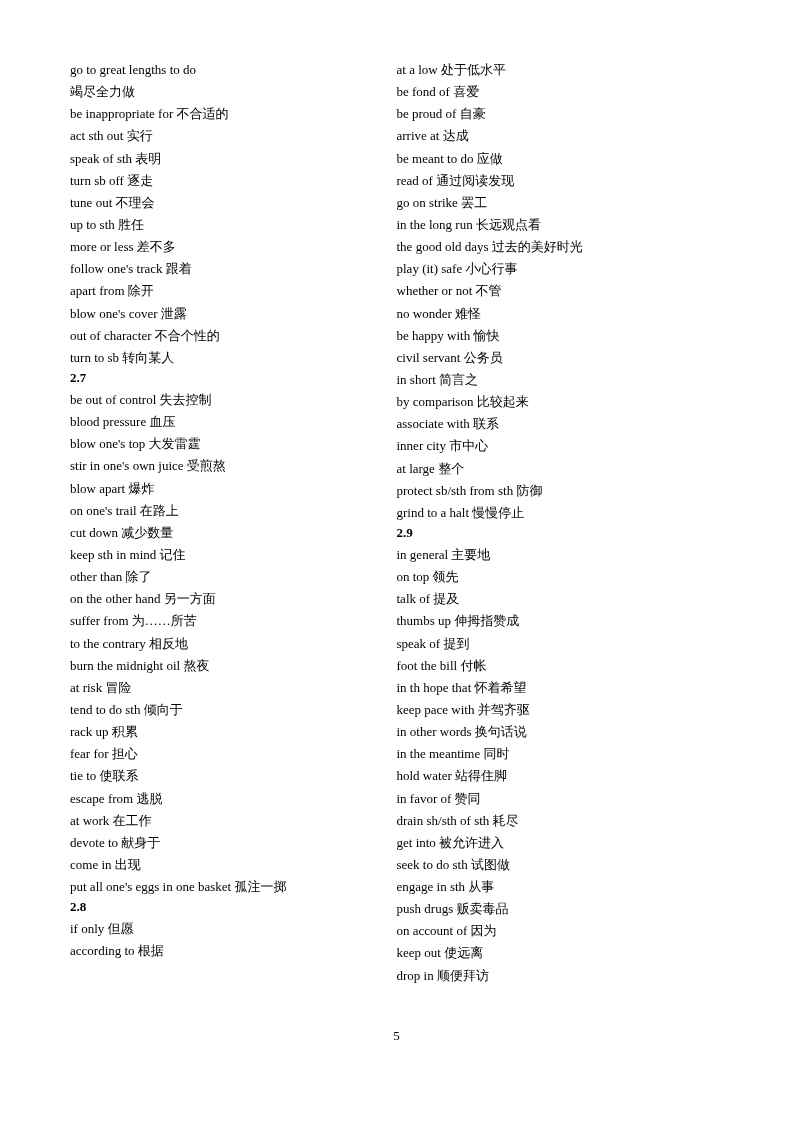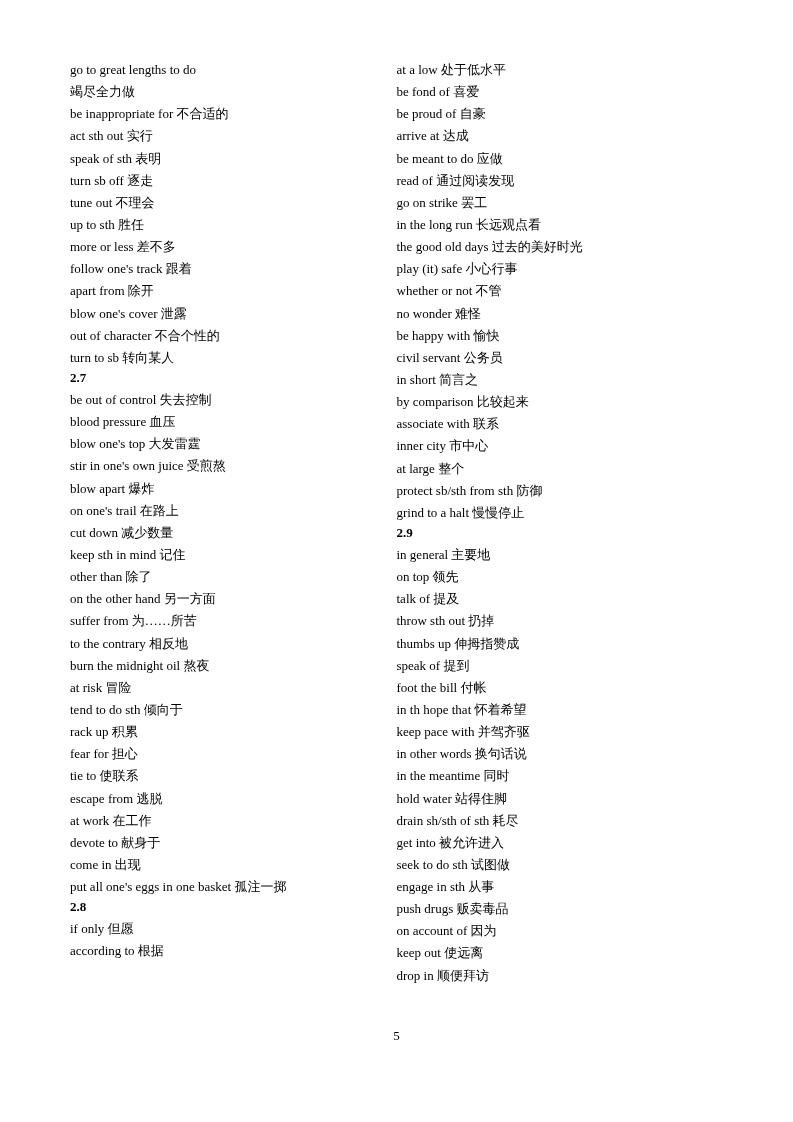--- a/index.html
+++ b/index.html
@@ -123,29 +123,29 @@
         <div class="entry">at large  整个</div>
         <div class="entry">protect sb/sth from sth  防御</div>
         <div class="entry">grind to a halt 慢慢停止</div>
       </div>
 
       <div>
         <div class="section-header">2.9</div>
         <div class="entry">in general 主要地</div>
         <div class="entry">on top  领先</div>
         <div class="entry">talk of 提及</div>
-        <div class="entry">throw sth out 扔掉</div>
         <div class="entry">thumbs up  伸拇指赞成</div>
         <div class="entry">speak of 提到</div>
         <div class="entry">foot the bill 付帐</div>
         <div class="entry">in th hope that  怀着希望</div>
         <div class="entry">keep pace with  并驾齐驱</div>
         <div class="entry">in other words  换句话说</div>
         <div class="entry">in the meantime 同时</div>
         <div class="entry">hold water 站得住脚</div>
+        <div class="entry">in favor of 赞同</div>
         <div class="entry">drain sh/sth of sth  耗尽</div>
         <div class="entry">get into  被允许进入</div>
         <div class="entry">seek to do sth  试图做</div>
         <div class="entry">engage in sth  从事</div>
         <div class="entry">push drugs  贩卖毒品</div>
         <div class="entry">on account of 因为</div>
         <div class="entry">keep out  使远离</div>
         <div class="entry">drop in  顺便拜访</div>
       </div>
     </div>

